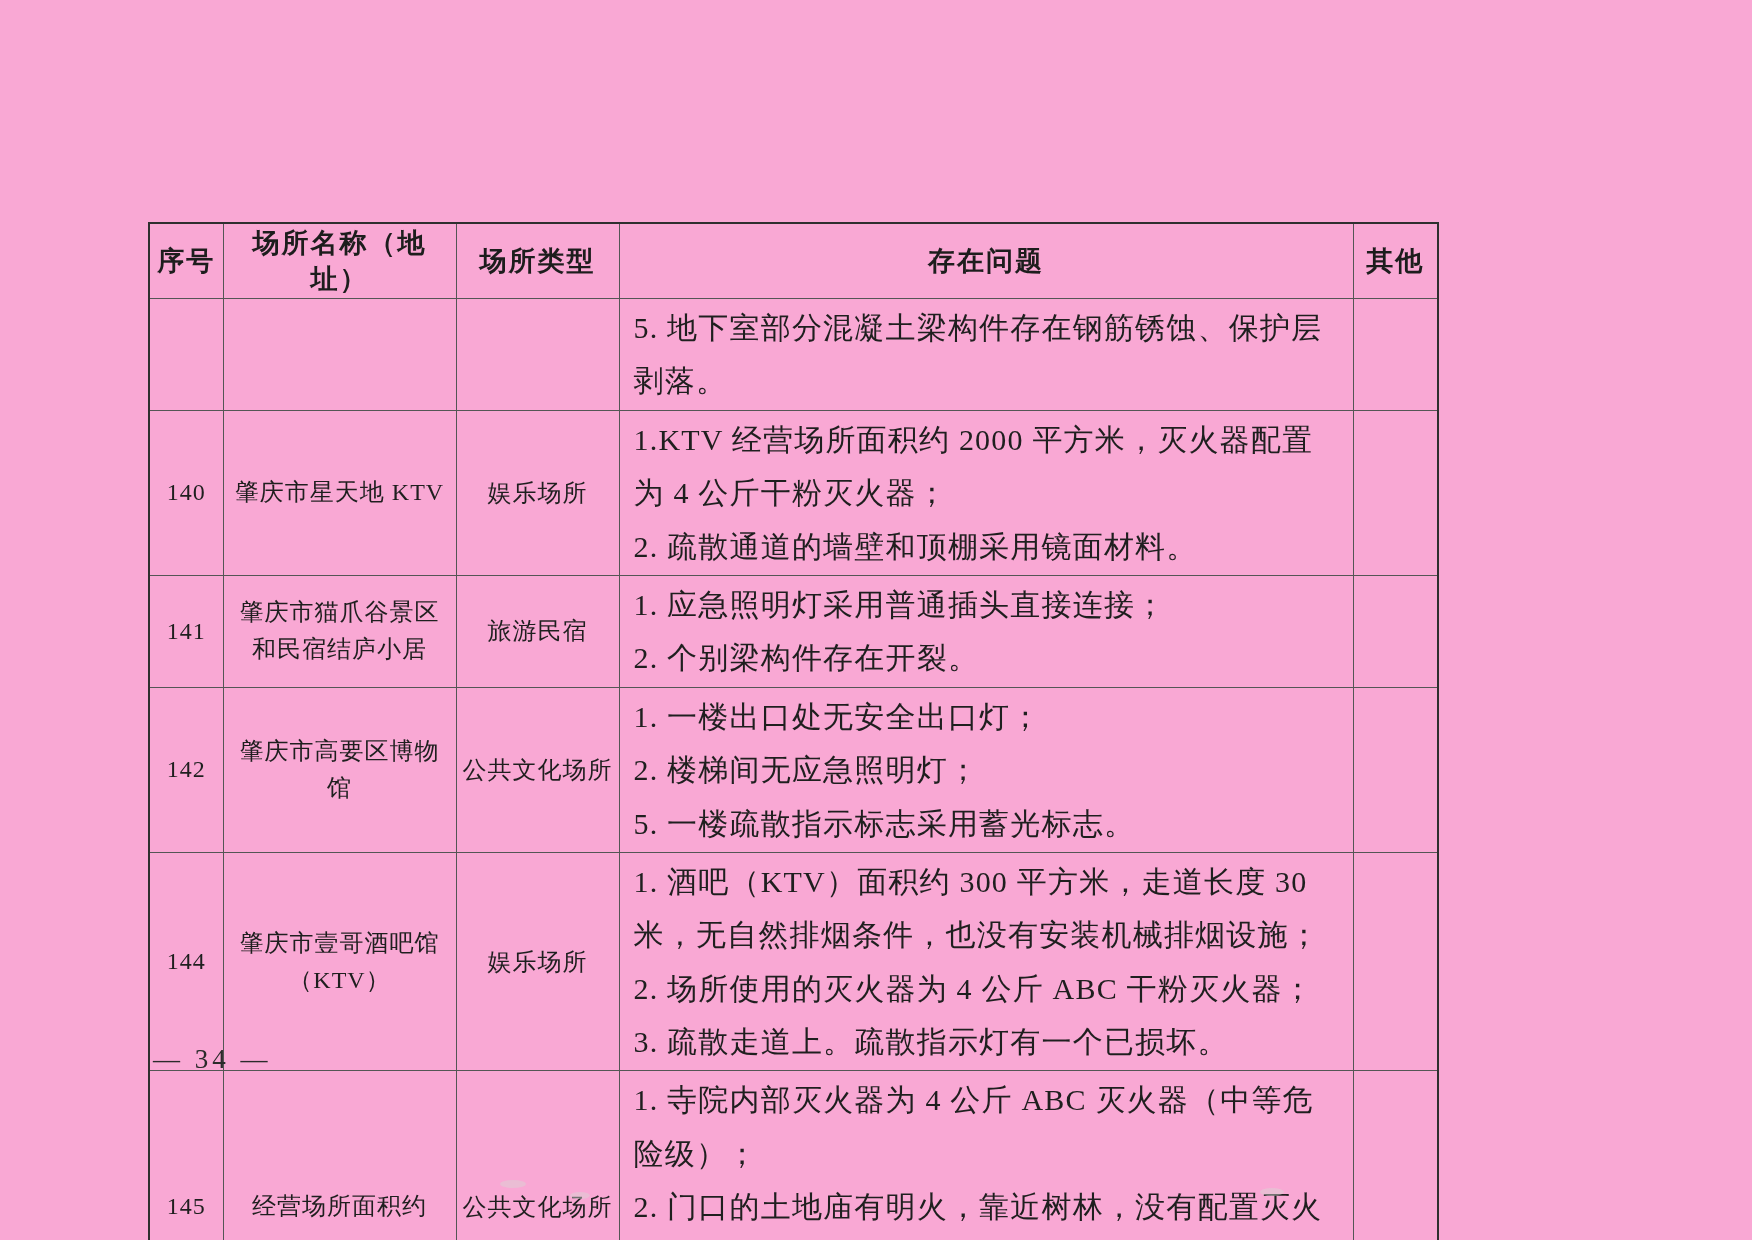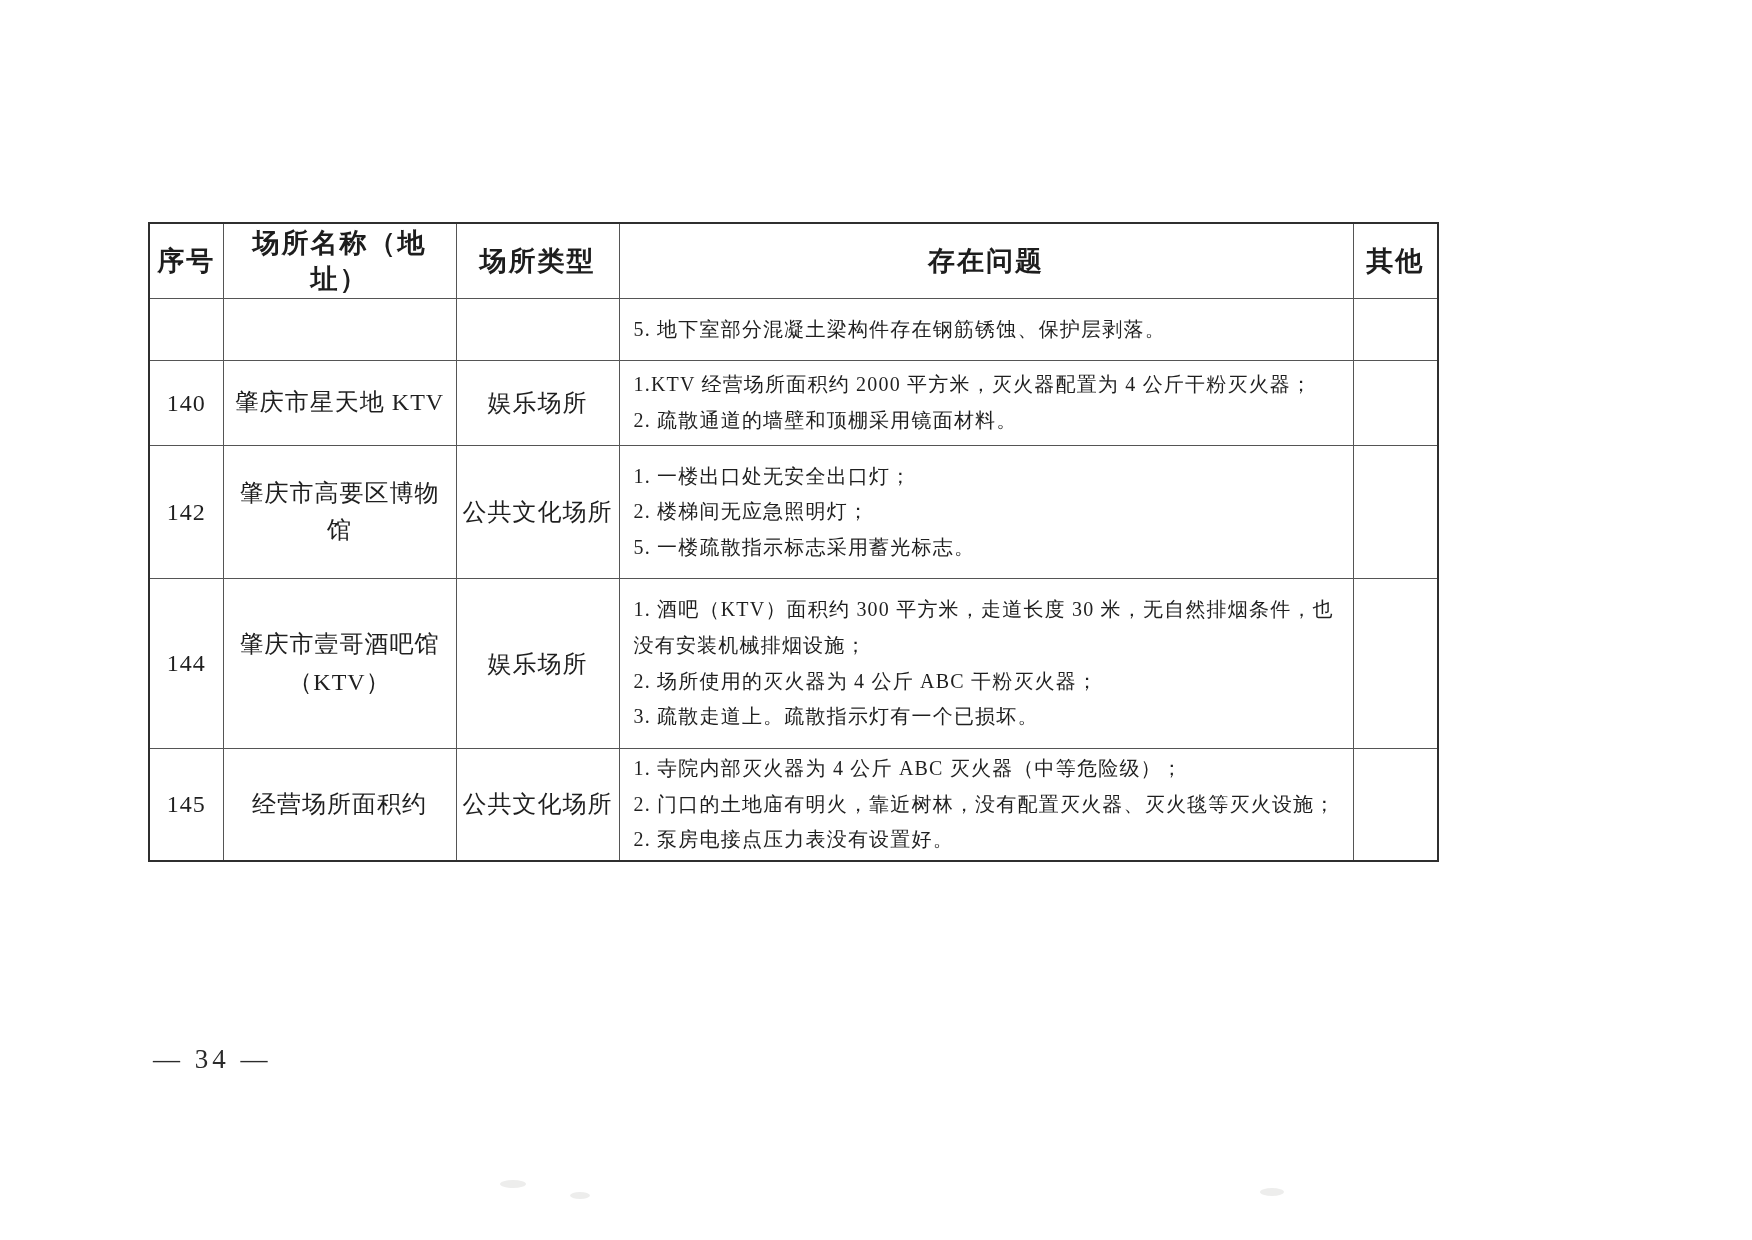--- a/index.html
+++ b/index.html
@@ -3,21 +3,21 @@
 <meta charset="utf-8">
 <style>
   html,body{margin:0;padding:0;}
   body{
     width:1752px;height:1240px;
     background:#e9e9e7;
     font-family:"Liberation Serif","DejaVu Serif",serif;
   }
   .page{
     position:relative;width:1752px;height:1240px;
-    background:#ffffff;
+    background:#f9a8d4;
     color:#222;
     overflow:hidden;
   }
   table.tbl{
     position:absolute;left:148px;top:222px;width:1289px;
     border-collapse:collapse;table-layout:fixed;
     background:transparent;
   }
   .tbl th,.tbl td{
     border:1px solid #555;
@@ -29,21 +29,21 @@
     font-family:"Liberation Sans","DejaVu Sans",sans-serif;
     font-weight:700;font-size:27px;color:#1d1d1d;
     text-align:center;height:56px;letter-spacing:2px;
   }
   .c-seq,.c-name,.c-type{
     text-align:center;font-size:24px;color:#1f1f1f;letter-spacing:1px;
   }
   .c-name{padding:0 4px;line-height:1.55;}
   .c-prob{padding:2px 10px 2px 14px;}
   .c-prob .pline{
-    font-size:20px;color:#1f1f1f;text-align:left;
+    font-size:30px;color:#1f1f1f;text-align:left;
     letter-spacing:1.2px;line-height:1.78;
   }
   .r-cont{height:62px;}
   .r-140{height:85px;}
   .r-141{height:89px;}
   .r-142{height:133px;}
   .r-143{height:87px;}
   .r-144{height:170px;}
   .r-145{height:108px;}
   .pageno{
@@ -92,20 +92,30 @@
         <td class="c-seq">140</td>
         <td class="c-name">肇庆市星天地 KTV</td>
         <td class="c-type">娱乐场所</td>
         <td class="c-prob">
           <div class="pline">1.KTV 经营场所面积约 2000 平方米，灭火器配置为 4 公斤干粉灭火器；</div>
           <div class="pline">2. 疏散通道的墙壁和顶棚采用镜面材料。</div>
         </td>
         <td class="c-other"></td>
       </tr>
 
+      <tr class="r-141">
+        <td class="c-seq">141</td>
+        <td class="c-name">肇庆市猫爪谷景区和民宿结庐小居</td>
+        <td class="c-type">旅游民宿</td>
+        <td class="c-prob">
+          <div class="pline">1. 应急照明灯采用普通插头直接连接；</div>
+          <div class="pline">2. 个别梁构件存在开裂。</div>
+        </td>
+        <td class="c-other"></td>
+      </tr>
 
       <tr class="r-142">
         <td class="c-seq">142</td>
         <td class="c-name">肇庆市高要区博物馆</td>
         <td class="c-type">公共文化场所</td>
         <td class="c-prob">
           <div class="pline">1. 一楼出口处无安全出口灯；</div>
           <div class="pline">2. 楼梯间无应急照明灯；</div>
           <div class="pline">5. 一楼疏散指示标志采用蓄光标志。</div>
         </td>

